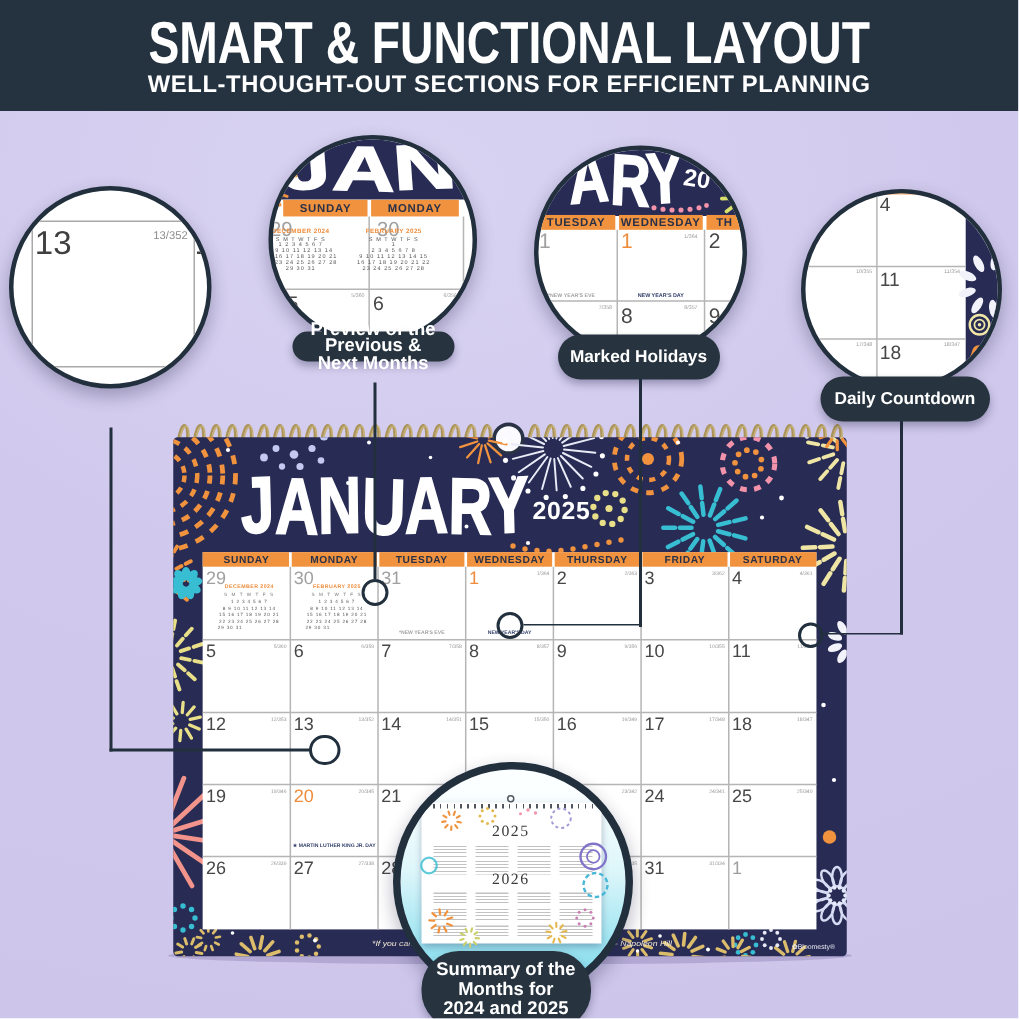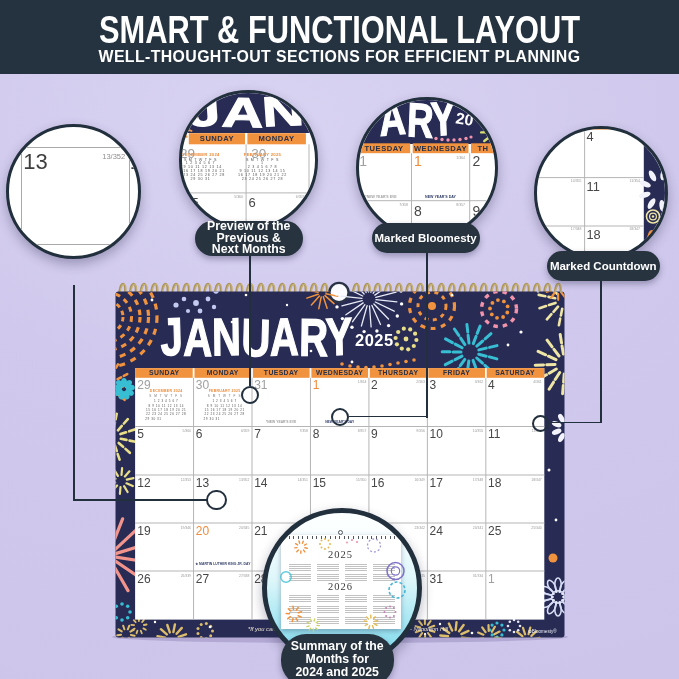--- a/index.html
+++ b/index.html
@@ -613,25 +613,25 @@
           <text x="641" y="133.8" font-size="3.5" fill="#999" text-anchor="end">4/361</text>
           <text x="582.5" y="183" font-size="3.5" fill="#999" text-anchor="end">10/355</text>
           <text x="641" y="183" font-size="3.5" fill="#999" text-anchor="end">11/354</text>
           <text x="582.5" y="231.4" font-size="3.5" fill="#999" text-anchor="end">17/348</text>
           <text x="641" y="231.4" font-size="3.5" fill="#999" text-anchor="end">18/347</text>
         </svg>
       </div>
     </div>
 
 
-<div class="pill" style="left:194.6px;top:221.2px;width:108.3px;height:35px;border-radius:18px;font-size:12.3px;line-height:11.5px">Preview of the<br>Previous &amp;<br>Next Months</div>
-
-<div class="pill" style="left:371.5px;top:223px;width:108.3px;height:30px;border-radius:16px;font-size:11.5px">Marked Bloomesty</div>
-
-<div class="pill" style="left:546.5px;top:250.5px;width:113.5px;height:30.5px;border-radius:16px;font-size:11.5px">Marked Countdown</div>
+<div class="pill" style="left:194.6px;top:221.2px;width:108.3px;height:20px;border-radius:18px;font-size:12.3px;line-height:11.5px">Preview of the<br>Previous &amp;<br>Next Months</div>
+
+<div class="pill" style="left:371.5px;top:223px;width:108.3px;height:30px;border-radius:16px;font-size:11.5px">Marked Holidays</div>
+
+<div class="pill" style="left:546.5px;top:250.5px;width:113.5px;height:30.5px;border-radius:16px;font-size:11.5px">Daily Countdown</div>
 
 <div class="circle" style="left:262.0px;top:508.0px;width:160.0px;height:160.0px;border:5px solid #222f3d;border-radius:50%;;background:linear-gradient(180deg,#fcffff 8%,#ddf6fa 45%,#9ce4f1 78%,#7cd7ec 100%)">
       <div style="position:absolute;left:-267.0px;top:-513.0px;width:679px;height:679px">
         <div class="abs" style="left:280.5px;top:534.5px;width:120px;height:94px;background:#fff;box-shadow:0 2px 5px rgba(30,40,80,.35)"></div>
         <div class="abs" style="left:284px;top:536.3px;width:113px;height:2.6px;background:repeating-linear-gradient(90deg,#52565e 0 1.1px,transparent 1.1px 4.6px)"></div>
         <div class="abs" style="left:337.5px;top:529.5px;width:5.6px;height:5.6px;border:1.2px solid #52565e;border-radius:50%;box-sizing:border-box"></div>
         <div class="abs" style="left:280.5px;top:549px;width:120px;text-align:center;font-family:'Liberation Serif',serif;font-size:10.5px;color:#3a3a3a;letter-spacing:1px">2025</div>
         <div class="abs" style="left:288.5px;top:563.5px;width:22.5px;height:8.6px;background:repeating-linear-gradient(#c2c2c2 0 0.7px,transparent 0.7px 2.15px)"></div>
         <div class="abs" style="left:316.5px;top:563.5px;width:22.5px;height:8.6px;background:repeating-linear-gradient(#c2c2c2 0 0.7px,transparent 0.7px 2.15px)"></div>
         <div class="abs" style="left:344.5px;top:563.5px;width:22.5px;height:8.6px;background:repeating-linear-gradient(#c2c2c2 0 0.7px,transparent 0.7px 2.15px)"></div>

